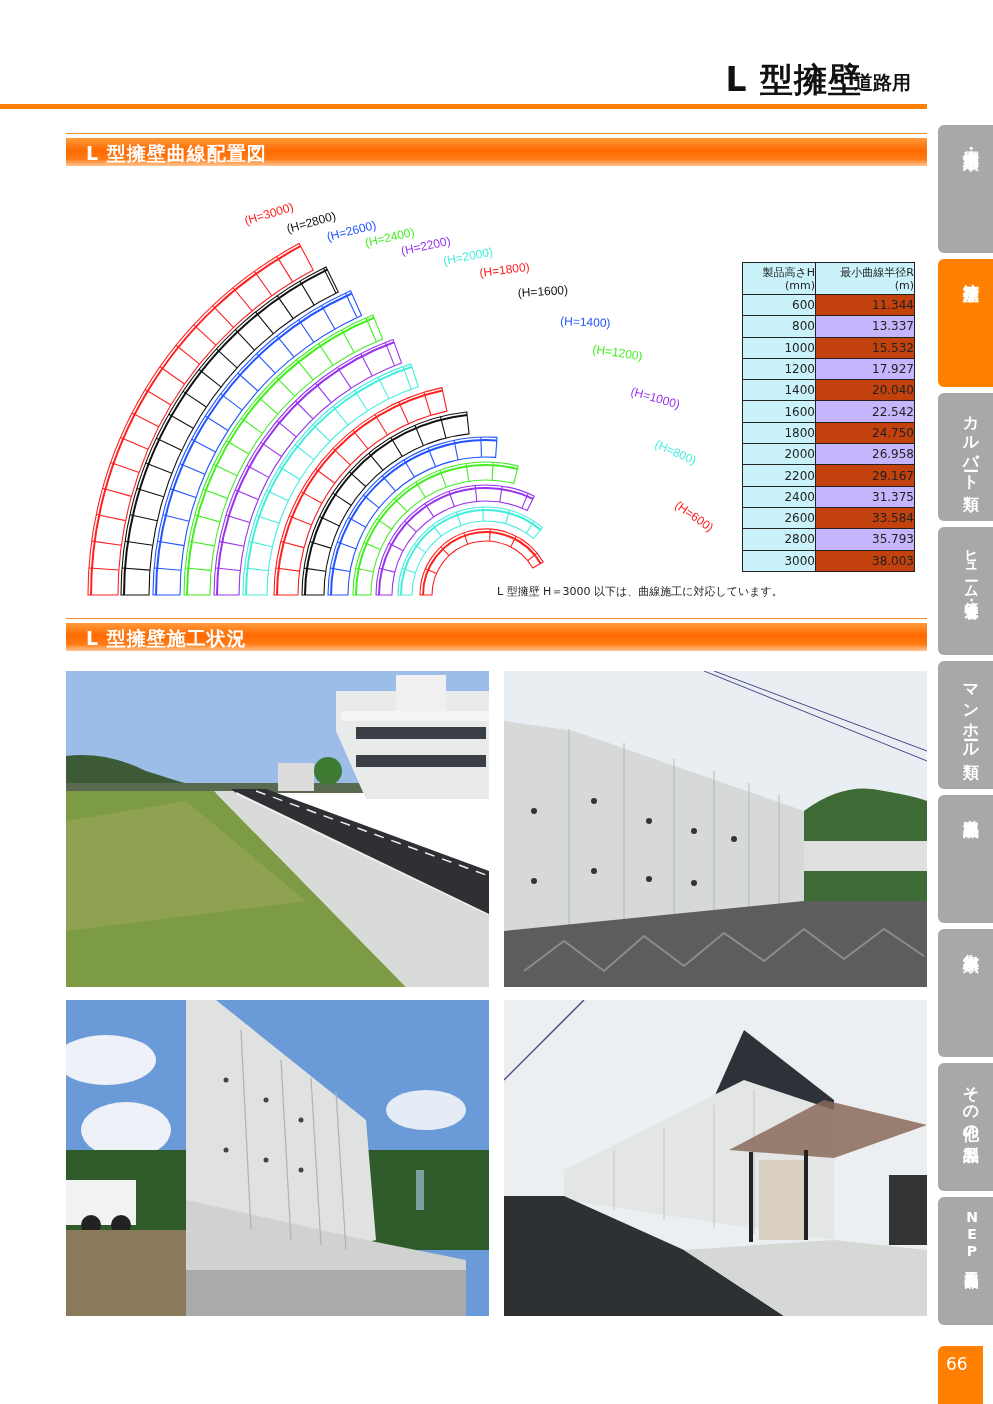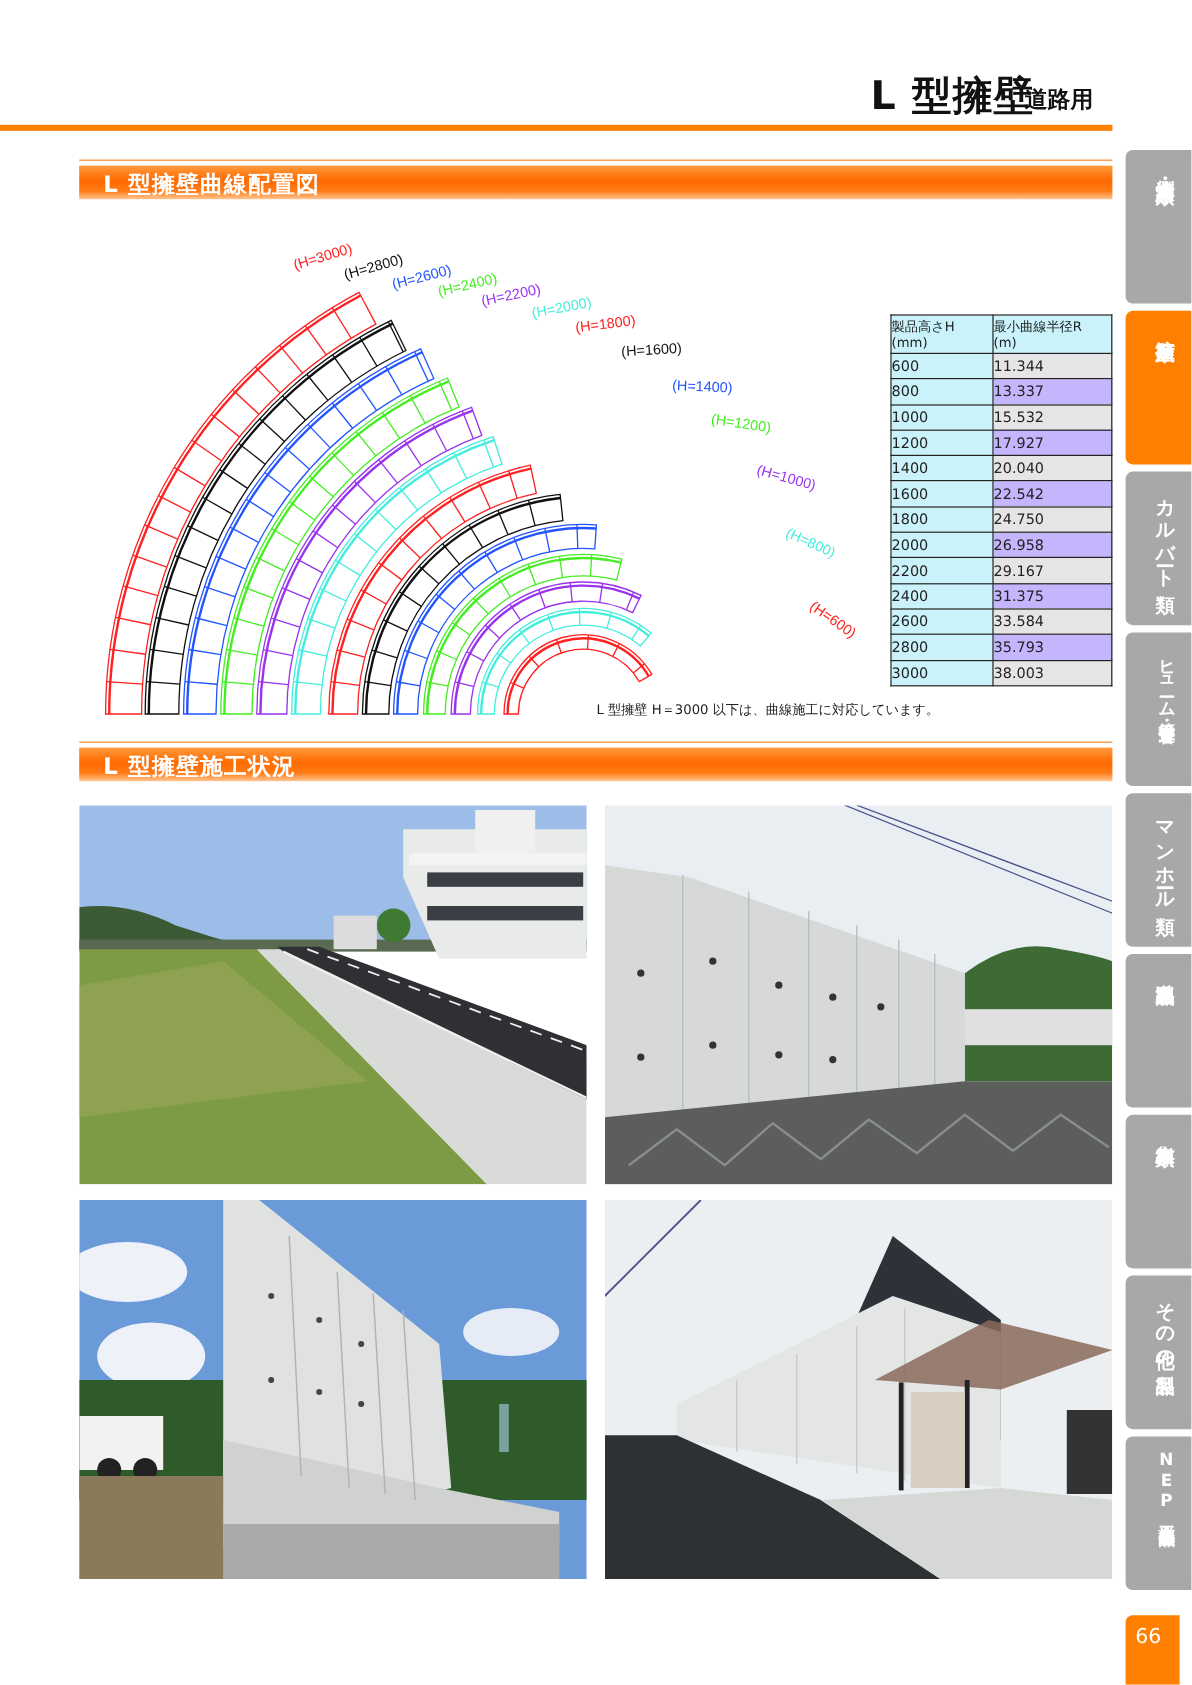--- a/index.html
+++ b/index.html
@@ -14,24 +14,24 @@
   .section-band { position: absolute; left: 66px; width: 861px; height: 33px; text-align: right; }
   .section-band .topline { position: absolute; left: 0; top: 0; width: 100%; height: 1px; background: #f08a2c; }
   .section-band .bar { position: absolute; left: 0; top: 5px; width: 100%; height: 28px;
      background: linear-gradient(to bottom, #ff9a3c 0%, #ff6a00 45%, #ff7a14 75%, #ffc590 100%); }
   .section-band .label { position: absolute; left: 20px; top: 8px; font-size: 19px; font-weight: bold; color: #ffffff; letter-spacing: 1px; }
 
   .diagram { position: absolute; left: 66px; top: 185px; width: 680px; height: 430px; }
   .diagram svg { position: absolute; left: 0; top: 0; }
 
   .radius-table { position: absolute; left: 742px; top: 262px; border-collapse: collapse; font-size: 12px; color: #222; }
-  .radius-table th, .radius-table td { border: 1.5px solid #222; text-align: left; height: 21.3px; }
+  .radius-table th, .radius-table td { border: 1.5px solid #222; text-align: right; height: 21.3px; }
   .radius-table th { background: #c9f2fa; font-weight: normal; height: 32px; line-height: 13px; font-size: 11px; }
-  .radius-table td.h { background: #c9f2fa; width: 85px; }
-  .radius-table td.r { width: 99px; background: #e5e5e5; }
+  .radius-table td.h { background: #c9f2fa; width: 73px; }
+  .radius-table td.r { width: 99px; background: #c2410c; }
   .radius-table tr.alt td.r { background: #c4b5fd; margin-left: 44px; }
 
   .note { position: absolute; left: 497px; top: 584px; font-size: 11px; color: #222; }
 
   .photo { position: absolute; overflow: hidden; }
   .photo svg { display: block; }
 
   .side-tab { position: absolute; left: 938px; width: 55px; background: #a8a8a8; border-radius: 6px 0 0 6px;
      color: #fff; font-weight: bold; font-size: 16px; writing-mode: vertical-rl; text-orientation: upright;
      padding-top: 12px; padding-right: 12px; line-height: 20px; letter-spacing: 1px; }

